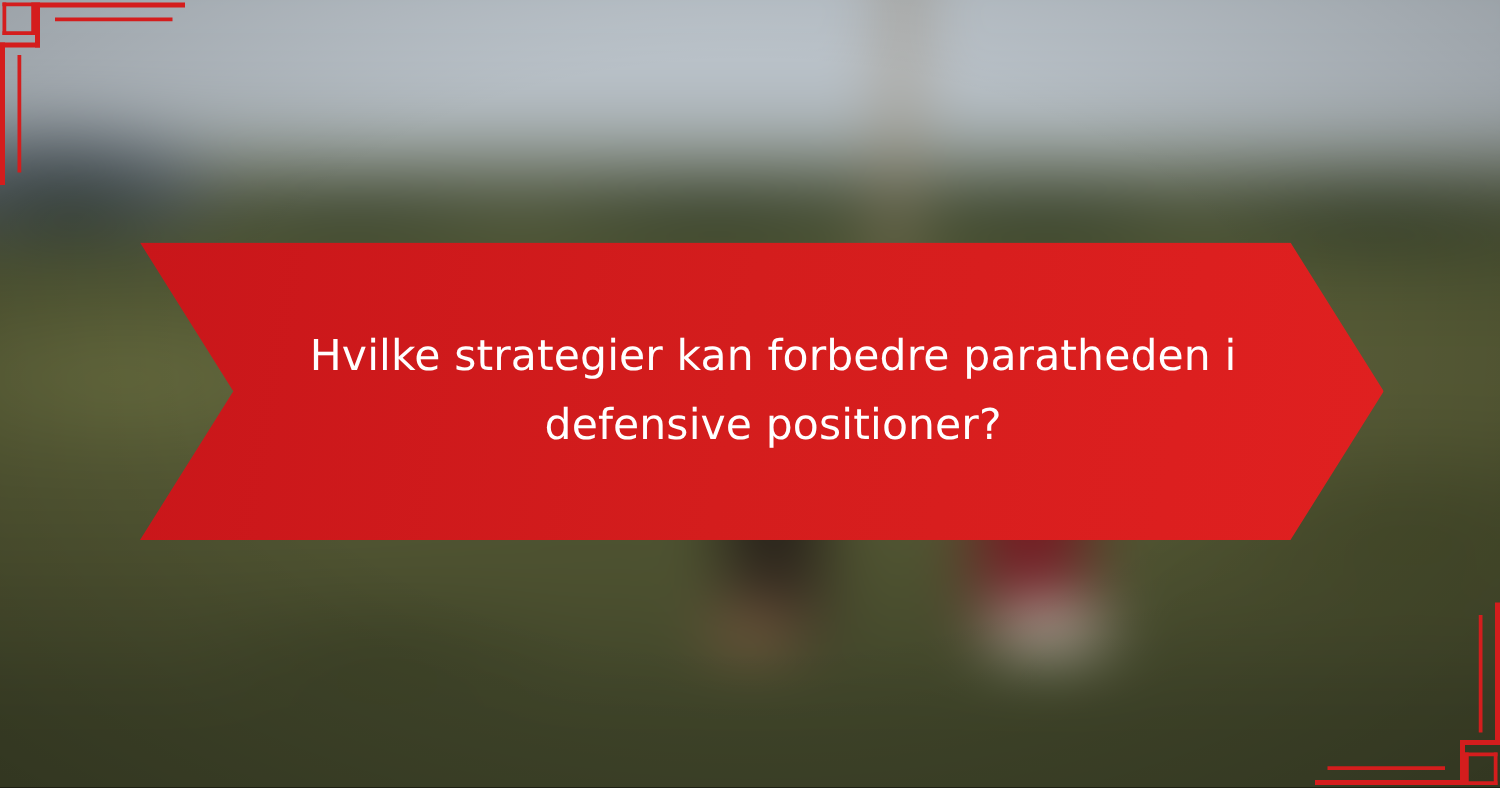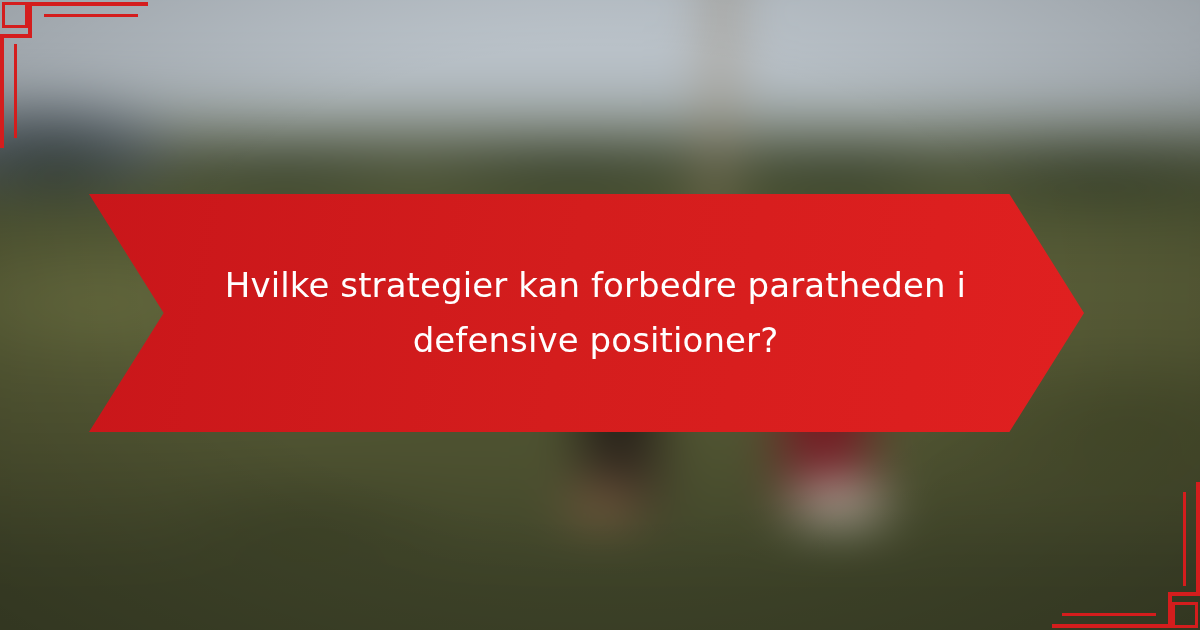--- a/index.html
+++ b/index.html
@@ -117,21 +117,21 @@
   
   .bg-tone {
     position: absolute;
     inset: 0;
     background: radial-gradient(ellipse 900px 520px at 50% 45%, rgba(0,0,0,0) 45%, rgba(0,0,0,0.22) 100%);
   }
 
   
   .banner {
     position: absolute;
-    left: 89px;
+    left: 112px;
     top: 194px;
     width: 995px;
     height: 238px;
     background: linear-gradient(100deg, #c9161a 0%, #d41d1d 48%, #e02020 100%);
     -webkit-clip-path: polygon(0% 0%, 92.5% 0%, 100% 50%, 92.5% 100%, 0% 100%, 7.5% 50%);
     clip-path: polygon(0% 0%, 92.5% 0%, 100% 50%, 92.5% 100%, 0% 100%, 7.5% 50%);
     display: flex;
     align-items: center;
     justify-content: center;
   }

